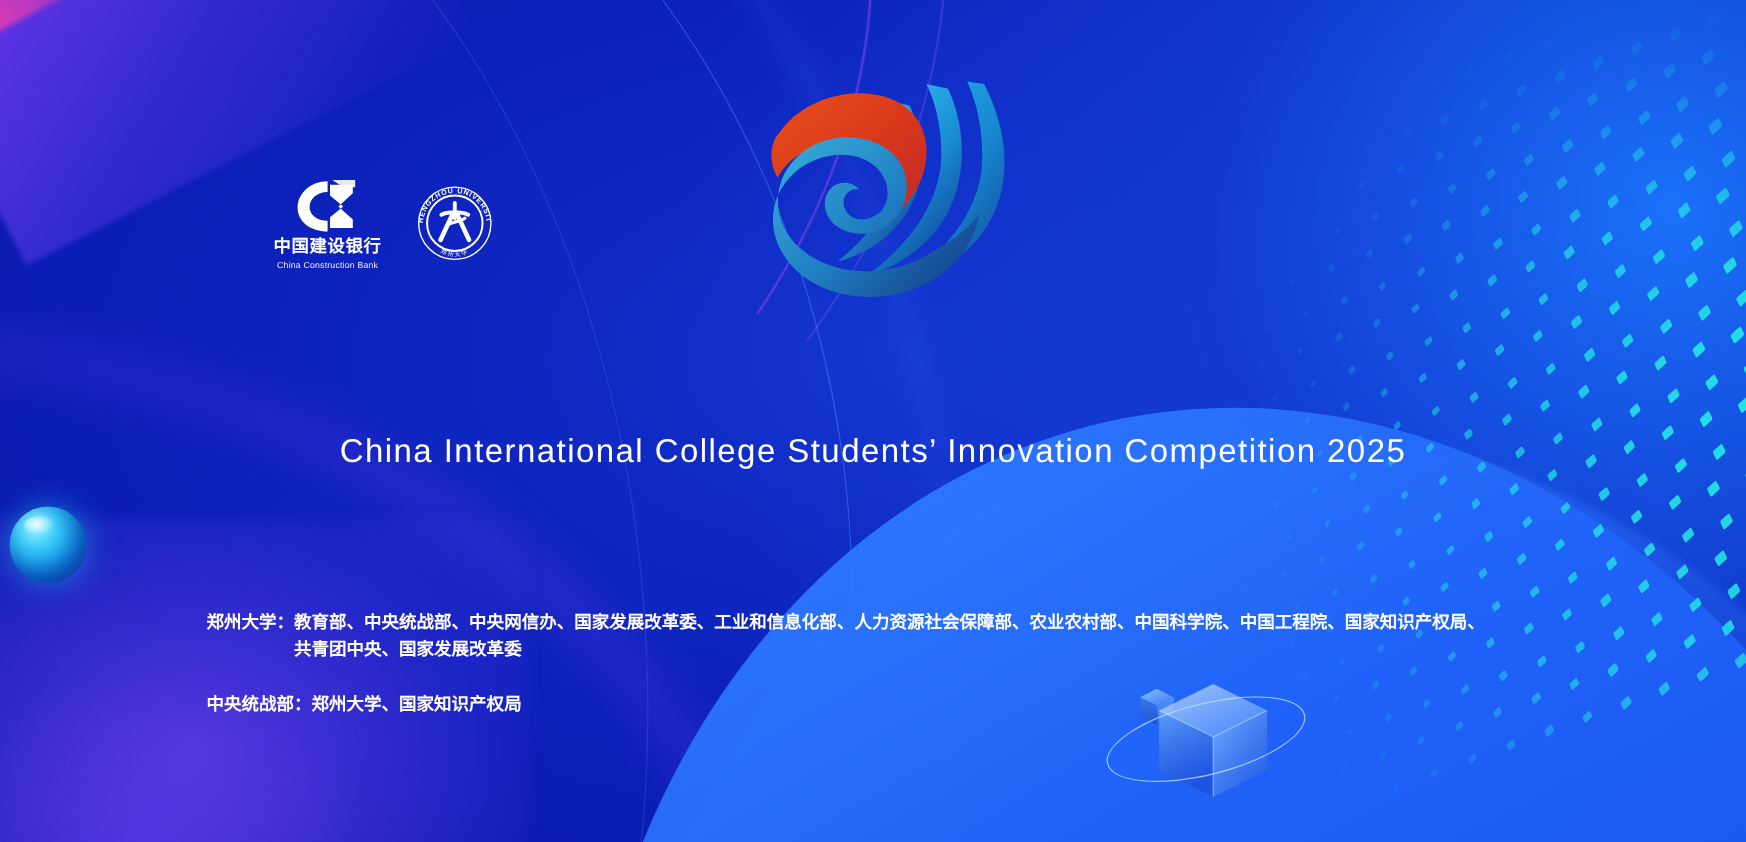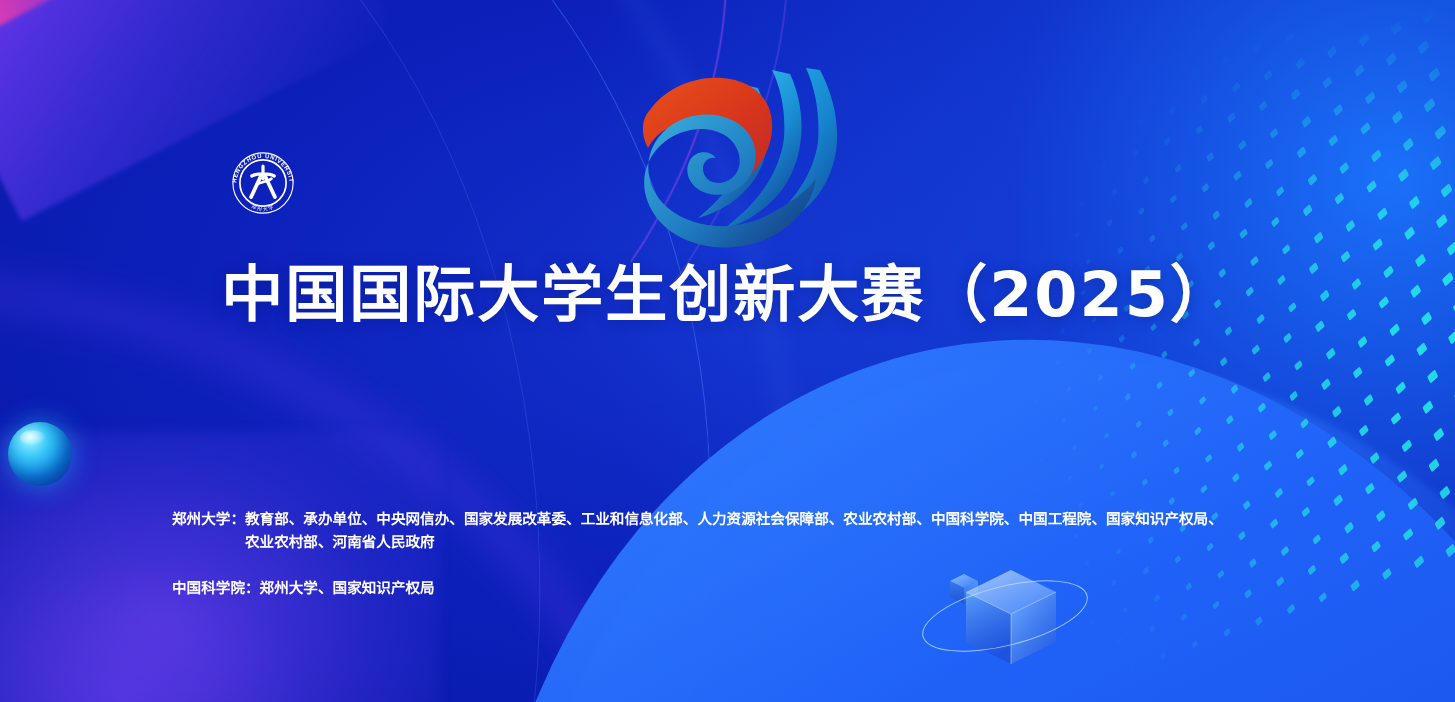--- a/index.html
+++ b/index.html
@@ -741,20 +741,31 @@
                C80 112 88 104 96 106 C90 98 76 98 70 108
                C63 120 70 136 86 141 C104 147 124 138 132 120
                C141 100 133 78 112 68 C86 56 54 64 38 86
                C22 108 26 138 48 156 C74 178 118 180 150 162
                C176 148 192 134 196 126 Z" fill="url(#pSwirl)"></path>
     </svg>
   </div>
 
   <div class="logos">
 
+    <div class="ccb-logo">
+      <svg width="62" height="48" viewBox="0 0 62 48">
+        <path d="M31 3 C17 3 6 13 6 25 C6 37 17 45 31 45 L31 36 C22 36 16 31 16 24.5
+                 C16 18 22 12 31 12 Z" fill="#ffffff"></path>
+        <path d="M33 6 L52 6 L52 13 L40 24 L52 35 L52 42 L33 42 L33 33
+                 L44 24 L33 15 Z" fill="#ffffff"></path>
+        <path d="M35 2 L54 2 L54 8 L44 8 Z" fill="#ffffff" opacity=".9"></path>
+      </svg>
+      <div class="ccb-name-cn">中国建设银行</div>
+      <div class="ccb-name-en">China Construction Bank</div>
+    </div>
 
     <div class="zzu-logo">
       <svg width="70" height="70" viewBox="0 0 100 100">
         <defs>
           <path id="zzuArcTop" d="M 12 52 A 38 38 0 0 1 88 52"></path>
           <path id="zzuArcBot" d="M 22 62 A 28 28 0 0 0 78 62"></path>
         </defs>
         <circle cx="50" cy="50" r="43" fill="none" stroke="#ffffff" stroke-width="1.6"></circle>
         <circle cx="50" cy="50" r="33" fill="none" stroke="#ffffff" stroke-width="2.4"></circle>
         <text font-size="8.4" font-weight="bold" fill="#ffffff" font-family="'Liberation Sans',sans-serif" letter-spacing="1.1">
@@ -765,33 +776,33 @@
         </text>
 
         <path d="M50 26 L50 44 M34 40 C41 36 59 36 66 40" stroke="#ffffff" stroke-width="4.6" fill="none" stroke-linecap="round"></path>
         <path d="M47 40 L33 70 M53 40 L67 70" stroke="#ffffff" stroke-width="5.4" fill="none" stroke-linecap="round"></path>
         <path d="M41 52 C48 48 58 48 62 44" stroke="#ffffff" stroke-width="4" fill="none" stroke-linecap="round"></path>
       </svg>
     </div>
 
   </div>
 
-  <h1 class="title-cn">中国国际大学生创新大赛（2025）</h1>
+  <h2 class="title-en">China International College Students’ Innovation Competition 2025</h2>
 
 
   <div class="org-block">
 
     <div class="org-row">
       <span class="org-label">郑州大学：</span>
       <span class="org-value">
-        <span>教育部、承办单位、中央网信办、国家发展改革委、工业和信息化部、人力资源社会保障部、农业农村部、中国科学院、中国工程院、国家知识产权局、</span>
-        <span class="cont">农业农村部、河南省人民政府</span>
+        <span>教育部、中央统战部、中央网信办、国家发展改革委、工业和信息化部、人力资源社会保障部、农业农村部、中国科学院、中国工程院、国家知识产权局、</span>
+        <span class="cont">共青团中央、国家发展改革委</span>
       </span>
     </div>
 
     <div class="org-row second">
-      <span class="org-label">中国科学院：</span>
+      <span class="org-label">中央统战部：</span>
       <span class="org-value">郑州大学、国家知识产权局</span>
     </div>
 
   </div>
 
 </div>
 
 </body></html>

